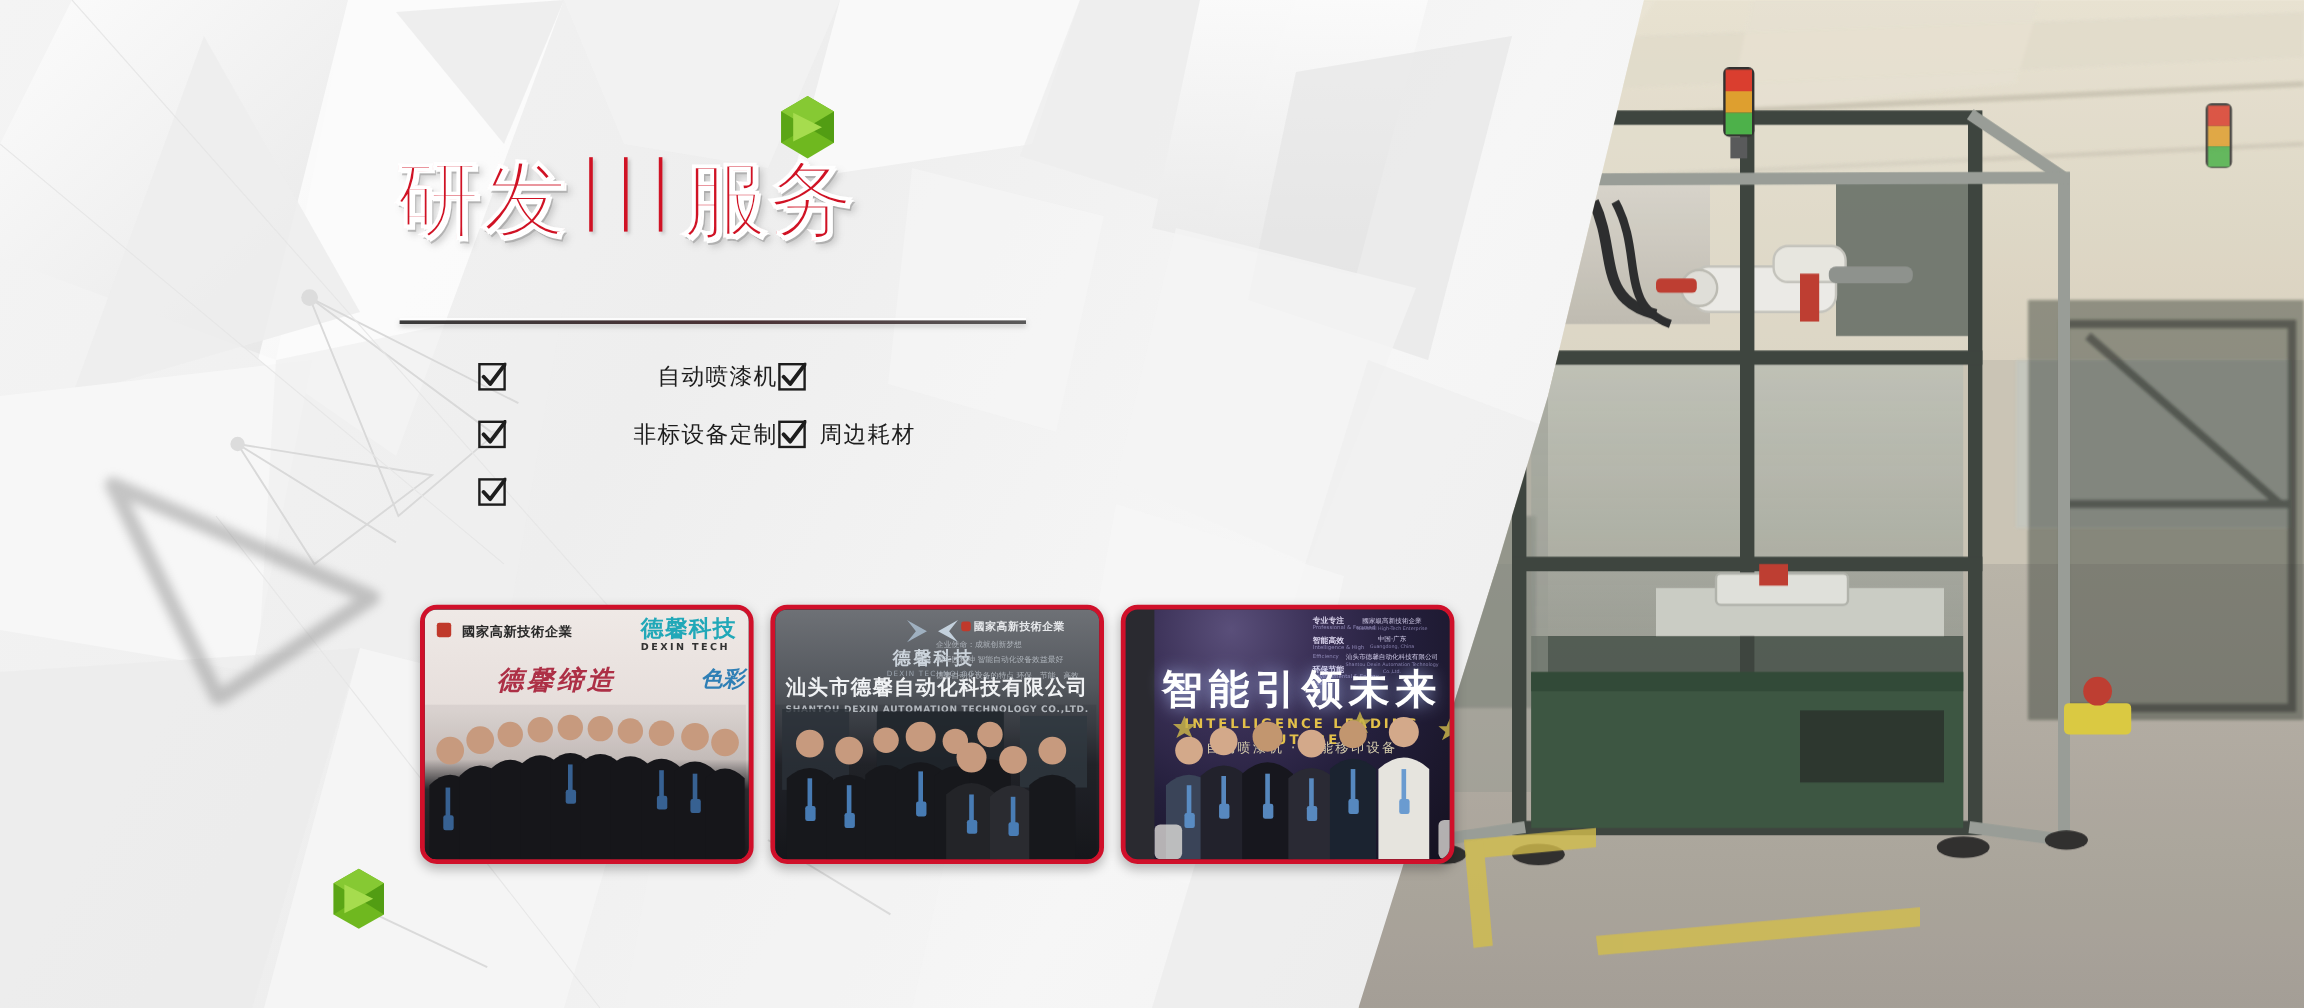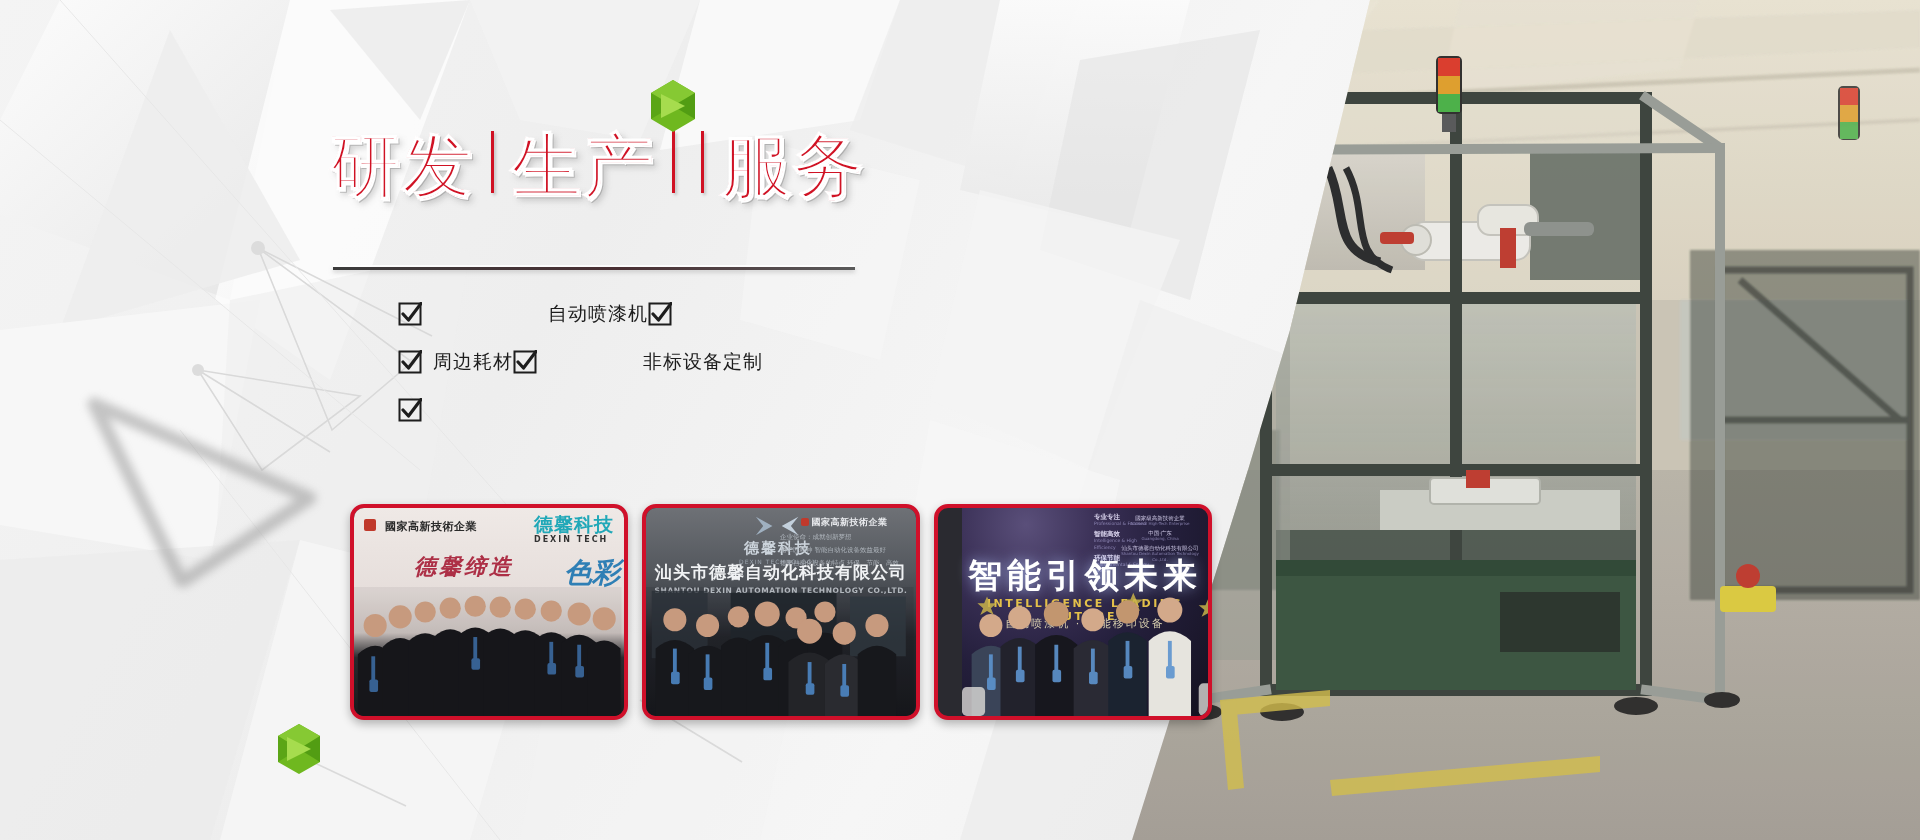--- a/index.html
+++ b/index.html
@@ -119,21 +119,21 @@
   .thumb .inner { position:absolute; inset:0; }
 
   
   .p1-bg { position:absolute; inset:0; background:linear-gradient(180deg,#efe9e6 0%,#e6dedb 40%,#cfc6c3 60%,#2b2b2f 72%,#1a1a1d 100%); }
   .p1-hdr { position:absolute; top:7px; left:10px; right:8px; height:34px; }
   .p1-cn { font-size:11px; font-weight:bold; color:#2a2a2a; letter-spacing:.5px; }
   .p1-dexin { position:absolute; right:2px; top:0px; text-align:left; }
   .p1-dexin .zh { font-size:19px; font-weight:bold; color:#21a8b8; letter-spacing:1px; line-height:1; }
   .p1-dexin .en { font-size:8px; font-weight:bold; color:#333; letter-spacing:2px; line-height:1.4; }
   .p1-script { position:absolute; top:44px; left:60px; font-size:22px; color:#a8213a; font-weight:bold; font-style:italic; letter-spacing:3px; opacity:.92; }
-  .p1-script2 { position:absolute; top:46px; right:4px; font-size:28px; color:#2f7fb5; font-weight:bold; font-style:italic; }
+  .p1-script2 { position:absolute; top:46px; right:4px; font-size:18px; color:#2f7fb5; font-weight:bold; font-style:italic; }
 
   
   .p2-bg { position:absolute; inset:0; background:linear-gradient(180deg,#6e7176 0%,#54585e 30%,#3b3f45 48%,#24262b 62%,#17181c 100%); }
   .p2-logo { position:absolute; top:6px; left:78px; text-align:center; width:108px; }
   .p2-logo .zh { font-size:15px; font-weight:bold; color:#ccd4dc; letter-spacing:2px; }
   .p2-logo .en { font-size:6px; color:#9aa3ad; letter-spacing:1px; }
   .p2-right { position:absolute; top:8px; right:8px; width:128px; }
   .p2-right .t1 { font-size:9px; font-weight:bold; color:#e7e9ec; letter-spacing:.5px; text-align:center;}
   .p2-right .t2 { font-size:6.5px; color:#aeb4bb; line-height:1.55; margin-top:3px; }
   .p2-main { position:absolute; top:53px; left:0; right:0; text-align:center; }
@@ -339,21 +339,20 @@
       <rect x="640" y="586" width="56" height="26" rx="4" fill="#e0cf3f"></rect>
       <circle cx="668" cy="576" r="12" fill="#c23a2e"></circle>
 
       <rect x="0" y="0" width="840" height="840" fill="#8a8670" opacity=".07"></rect>
     </svg>
   </div>
 
   <div class="headline">
     <span class="hl-word">研发</span>
     <span class="hl-sep"></span>
-    <span class="hl-word">生产</span>
     <span class="hl-sep"></span>
     <span class="hl-sep"></span>
     <span class="hl-word">服务</span>
   </div>
   <div class="hl-rule"></div>
 
   <svg class="hex hex-top" viewBox="0 0 56 56">
     <polygon points="28,2 50,15 50,41 28,54 6,41 6,15" fill="#6fb81f"></polygon>
     <polygon points="28,2 50,15 28,28 6,15" fill="#86c933"></polygon>
     <polygon points="6,15 28,28 6,41" fill="#5ba516"></polygon>
@@ -380,33 +379,33 @@
       </div>
       <div class="feat">
         <svg class="tick" viewBox="0 0 24 24">
           <rect x="1.5" y="1.5" width="21" height="21" fill="none" stroke="#1d1d1d" stroke-width="2"></rect>
           <path d="M5 12 L10.5 18 L23 1.5" fill="none" stroke="#1d1d1d" stroke-width="3.2" stroke-linecap="round" stroke-linejoin="round"></path>
         </svg>
       </div>
     </div>
 
     <div class="feat-row">
+      <div class="feat col-a">
+        <svg class="tick" viewBox="0 0 24 24">
+          <rect x="1.5" y="1.5" width="21" height="21" fill="none" stroke="#1d1d1d" stroke-width="2"></rect>
+          <path d="M5 12 L10.5 18 L23 1.5" fill="none" stroke="#1d1d1d" stroke-width="3.2" stroke-linecap="round" stroke-linejoin="round"></path>
+        </svg>
+        <span>非标设备定制</span>
+      </div>
       <div class="feat">
         <svg class="tick" viewBox="0 0 24 24">
           <rect x="1.5" y="1.5" width="21" height="21" fill="none" stroke="#1d1d1d" stroke-width="2"></rect>
           <path d="M5 12 L10.5 18 L23 1.5" fill="none" stroke="#1d1d1d" stroke-width="3.2" stroke-linecap="round" stroke-linejoin="round"></path>
         </svg>
         <span>周边耗材</span>
-      </div>
-      <div class="feat col-a">
-        <svg class="tick" viewBox="0 0 24 24">
-          <rect x="1.5" y="1.5" width="21" height="21" fill="none" stroke="#1d1d1d" stroke-width="2"></rect>
-          <path d="M5 12 L10.5 18 L23 1.5" fill="none" stroke="#1d1d1d" stroke-width="3.2" stroke-linecap="round" stroke-linejoin="round"></path>
-        </svg>
-        <span>非标设备定制</span>
       </div>
     </div>
 
     <div class="feat-row">
       <div class="feat">
         <svg class="tick" viewBox="0 0 24 24">
           <rect x="1.5" y="1.5" width="21" height="21" fill="none" stroke="#1d1d1d" stroke-width="2"></rect>
           <path d="M5 12 L10.5 18 L23 1.5" fill="none" stroke="#1d1d1d" stroke-width="3.2" stroke-linecap="round" stroke-linejoin="round"></path>
         </svg>
       </div>

